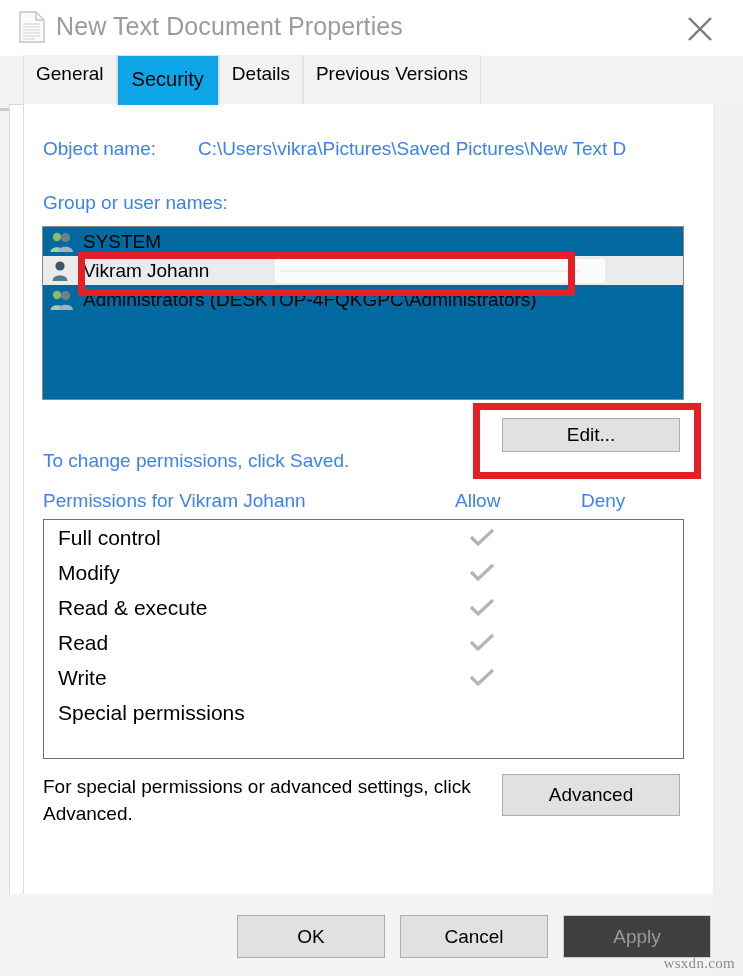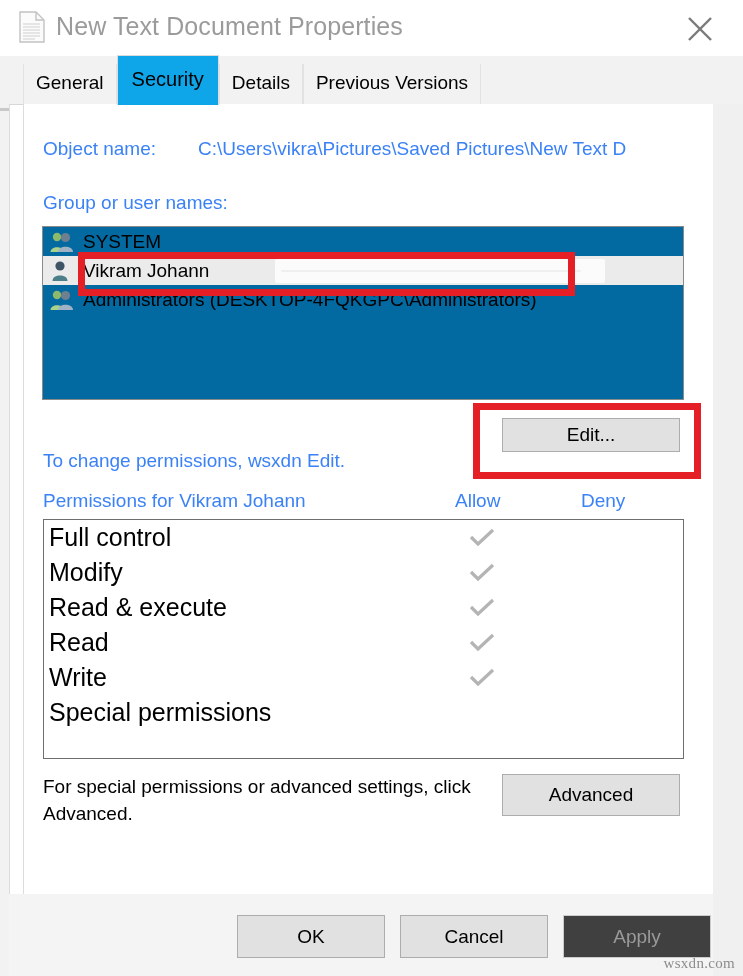--- a/index.html
+++ b/index.html
@@ -70,21 +70,20 @@
     position: absolute;
     left: 9px; top: 56px;
     width: 734px; height: 48px;
     background: #f2f2f2;
     border-bottom: 1px solid #d7d7d7;
   }
   #tabs {
     position: absolute;
     left: 14px; bottom: 0;
     display: flex;
-    align-items: flex-end;
   }
   .tab {
     font-size: 19px;
     color: #000000;
     background: #f2f2f2;
     border-left: 1px solid #e2e2e2;
     border-right: 1px solid #e2e2e2;
     padding: 8px 12px 10px 12px;
     white-space: nowrap;
     cursor: default;
@@ -213,22 +212,22 @@
   }
   .perm-row {
     position: relative;
     height: 35px;
     display: flex;
     align-items: center;
     cursor: default;
   }
   .perm-name {
     position: absolute;
-    left: 5px;
-    font-size: 25px;
+    left: 14px;
+    font-size: 21px;
     color: #000000;
     white-space: nowrap;
   }
   .perm-check {
     position: absolute;
     left: 420px;
     width: 36px;
     text-align: center;
   }
   .perm-check svg { display: block; margin: 0 auto; }
@@ -359,21 +358,21 @@
           <path d="M1.5 22 C1.5 15.5 14.5 15.5 14.5 22 Z" fill="#a8d18a"></path>
           <circle cx="16.5" cy="7.5" r="4.6" fill="#6e7f8f"></circle>
           <path d="M9 22 C9 15 24 15 24 22 Z" fill="#9fb2c4"></path>
         </svg>
       </span>
       <span class="user-name">Administrators (DESKTOP-4FQKGPC\Administrators)</span>
     </div>
 
   </div>
 
-  <span class="lbl" id="edit-hint">To change permissions, wsxdn Edit.</span>
+  <span class="lbl" id="edit-hint">To change permissions, click Saved.</span>
   <button class="btn" id="edit-button">Edit...</button>
 
   <span class="lbl" id="perm-for-label">Permissions for Vikram Johann</span>
   <span class="lbl" id="allow-label">Allow</span>
   <span class="lbl" id="deny-label">Deny</span>
 
   <div id="permbox">
 
     <div class="perm-row">
       <span class="perm-name">Full control</span>

